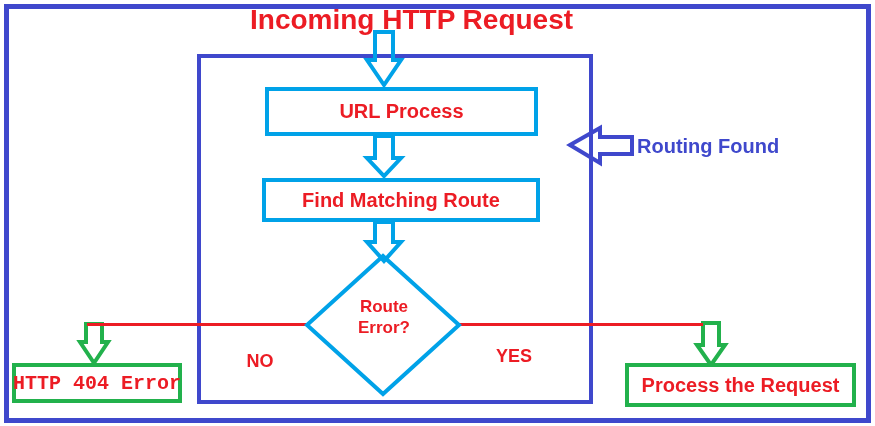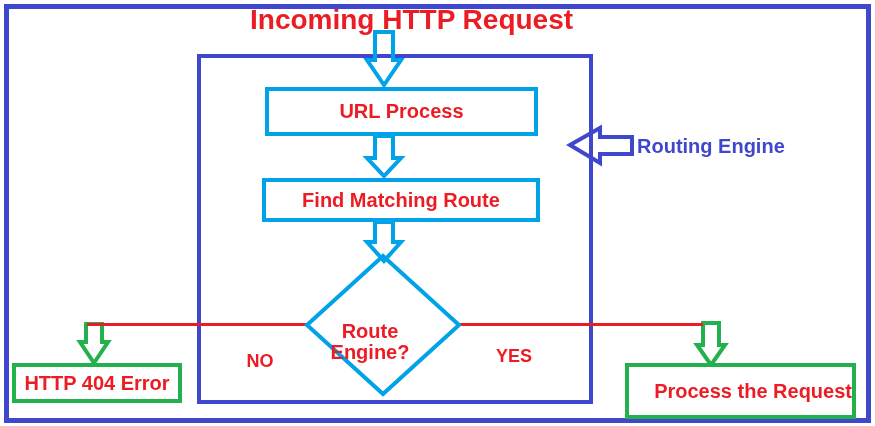--- a/index.html
+++ b/index.html
@@ -50,28 +50,27 @@
     background: transparent; white-space: nowrap;
   }
   .url-box  { left: 265px; top: 87px;  width: 273px; height: 49px; }
   .find-box { left: 262px; top: 178px; width: 278px; height: 44px; }
   .result-box {
     display: flex; align-items: center; justify-content: center;
     border: 4px solid var(--green);
     font-size: 20px; font-weight: bold; color: var(--red);
     background: var(--bg); white-space: nowrap;
   }
-  .err-box { left: 12px;  top: 363px; width: 170px; height: 40px; }
-  .ok-box  { left: 625px; top: 363px; width: 231px; height: 56px; justify-content: flex-end; }
+  .err-box { left: 12px;  top: 363px; width: 170px; height: 40px; font-family: Liberation Mono, monospace; }
+  .ok-box  { left: 625px; top: 363px; width: 231px; height: 44px; }
   .diamond-label {
-    left: 300px; top: 296px; width: 140px;
+    left: 314px; top: 296px; width: 140px;
     text-align: center;
-    font-size: 20px; font-weight: bold; color: var(--red);
+    font-size: 17px; font-weight: bold; color: var(--red);
     line-height: 21px;
-    margin-top: 25px;
   }
   .branch-label {
     width: 60px; text-align: center;
     font-size: 18px; font-weight: bold; color: var(--red);
     line-height: 22px;
   }
   .no-label  { left: 230px; top: 350px; }
   .yes-label { left: 484px; top: 345px; }
   .engine-label {
     left: 637px; top: 135px;
@@ -109,28 +108,28 @@
 
   <div class="abs proc-box url-box">
     <span>URL Process</span>
   </div>
   <div class="abs proc-box find-box">
     <span>Find Matching Route</span>
   </div>
 
   <div class="abs diamond-label">
     <div>Route</div>
-    <div>Engine?</div>
+    <div>Error?</div>
   </div>
 
   <div class="abs branch-label no-label">NO</div>
   <div class="abs branch-label yes-label">YES</div>
 
   <div class="abs result-box err-box">
     <span>HTTP 404 Error</span>
   </div>
   <div class="abs result-box ok-box">
     <span>Process the Request</span>
   </div>
 
-  <div class="abs engine-label">Routing Engine</div>
+  <div class="abs engine-label">Routing Found</div>
 
 </div>
 
 </body></html>

